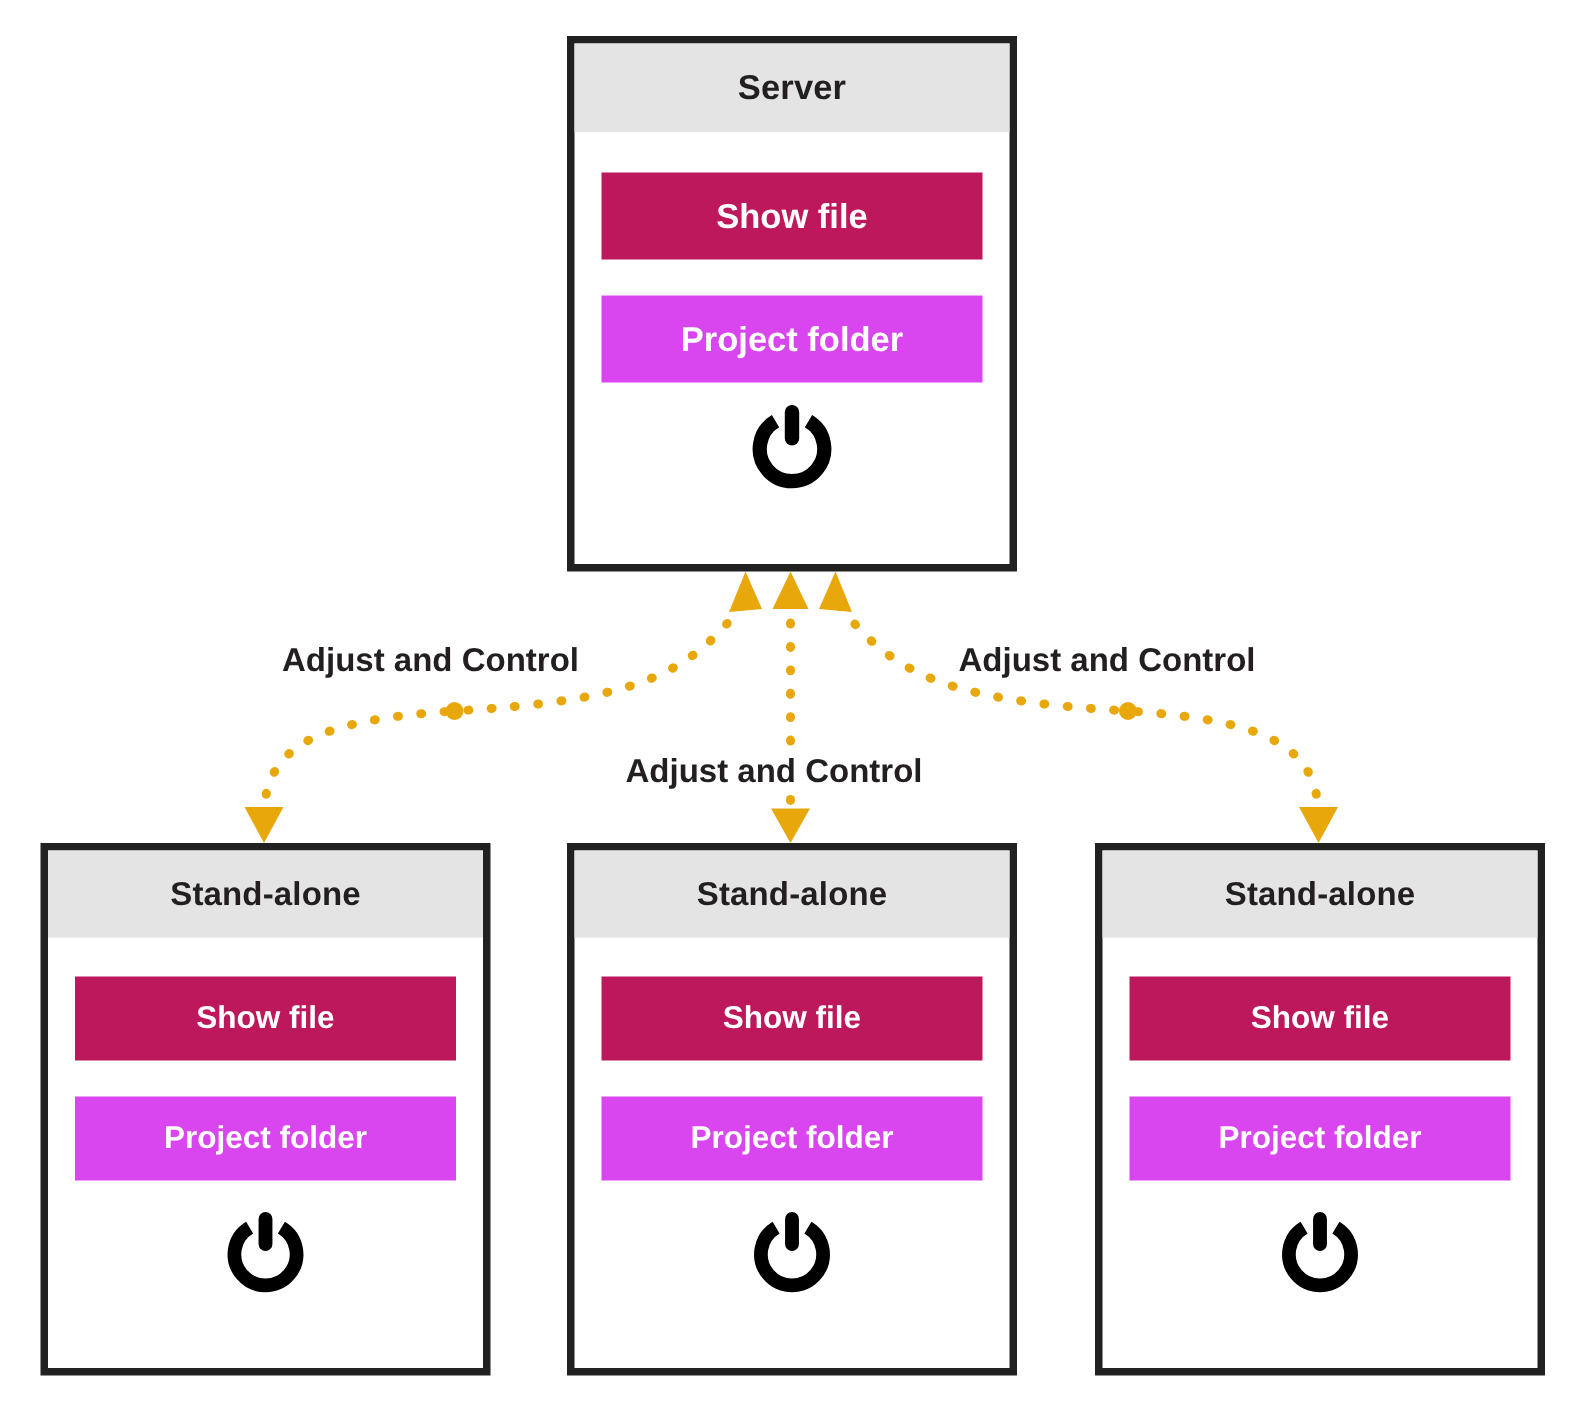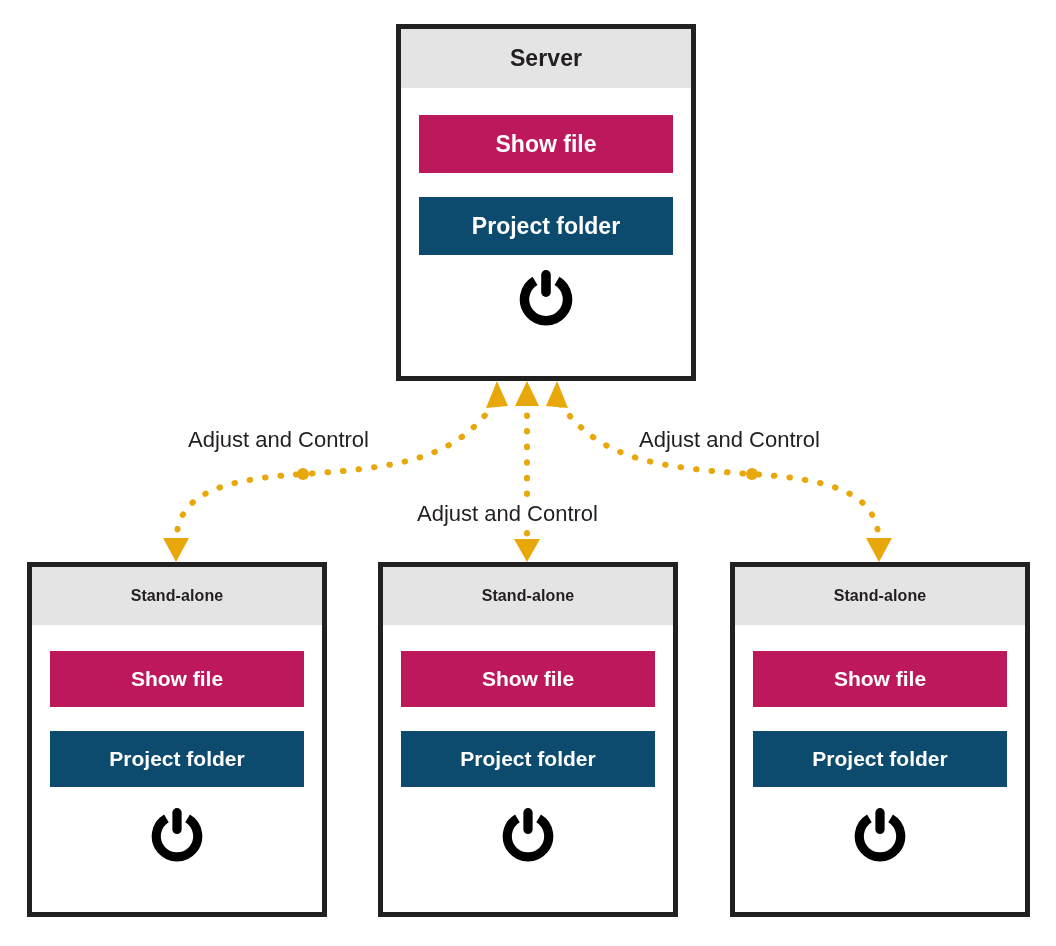--- a/index.html
+++ b/index.html
@@ -61,33 +61,33 @@
     color: #ffffff;
     font-weight: bold;
     text-align: center;
     display: flex;
     align-items: center;
     justify-content: center;
     box-sizing: border-box;
     user-select: none;
   }
   .btn-show  { background: #be185d; }
-  .btn-proj  { background: #0c4a6e; }
+  .btn-proj  { background: #d946ef; }
 
   .power-wrap {
     flex: 1 1 auto;
     display: flex;
     align-items: center;
     justify-content: center;
   }
   .power-icon { display: block; }
 
   
   #node-server {
-    left: 396px;
+    left: 378px;
     top: 24px;
     width: 300px;
     height: 357px;
     justify-content: flex-end;
   }
   #node-server .node-header {
     height: 59px;
     font-size: 23px;
   }
   #node-server .node-body { padding-top: 27px; }
@@ -102,36 +102,36 @@
   .node-standalone {
     top: 562px;
     width: 300px;
     height: 355px;
   }
   #node-sa-1 { left: 27px; }
   #node-sa-2 { left: 378px; }
   #node-sa-3 { left: 730px; }
   .node-standalone .node-header {
     height: 58px;
-    font-size: 16px;
+    font-size: 22px;
   }
   .node-standalone .node-body { padding-top: 26px; }
   .node-standalone .btn {
     height: 56px;
     font-size: 21px;
   }
   .node-standalone .btn-proj { margin-top: 24px; }
   .node-standalone .power-wrap { padding-bottom: 30px; }
 
   
   .edge-label {
     position: absolute;
     color: #231f20;
     font-size: 22px;
-    font-weight: normal;
+    font-weight: bold;
     white-space: nowrap;
     line-height: 1;
   }
   #edge-label-left   { left: 188px; top: 429px; }
   #edge-label-middle { left: 411px; top: 500px; background: #ffffff; padding: 3px 6px; }
   #edge-label-right  { left: 639px; top: 429px; }
 </style>
 </head>
 <body>
 

